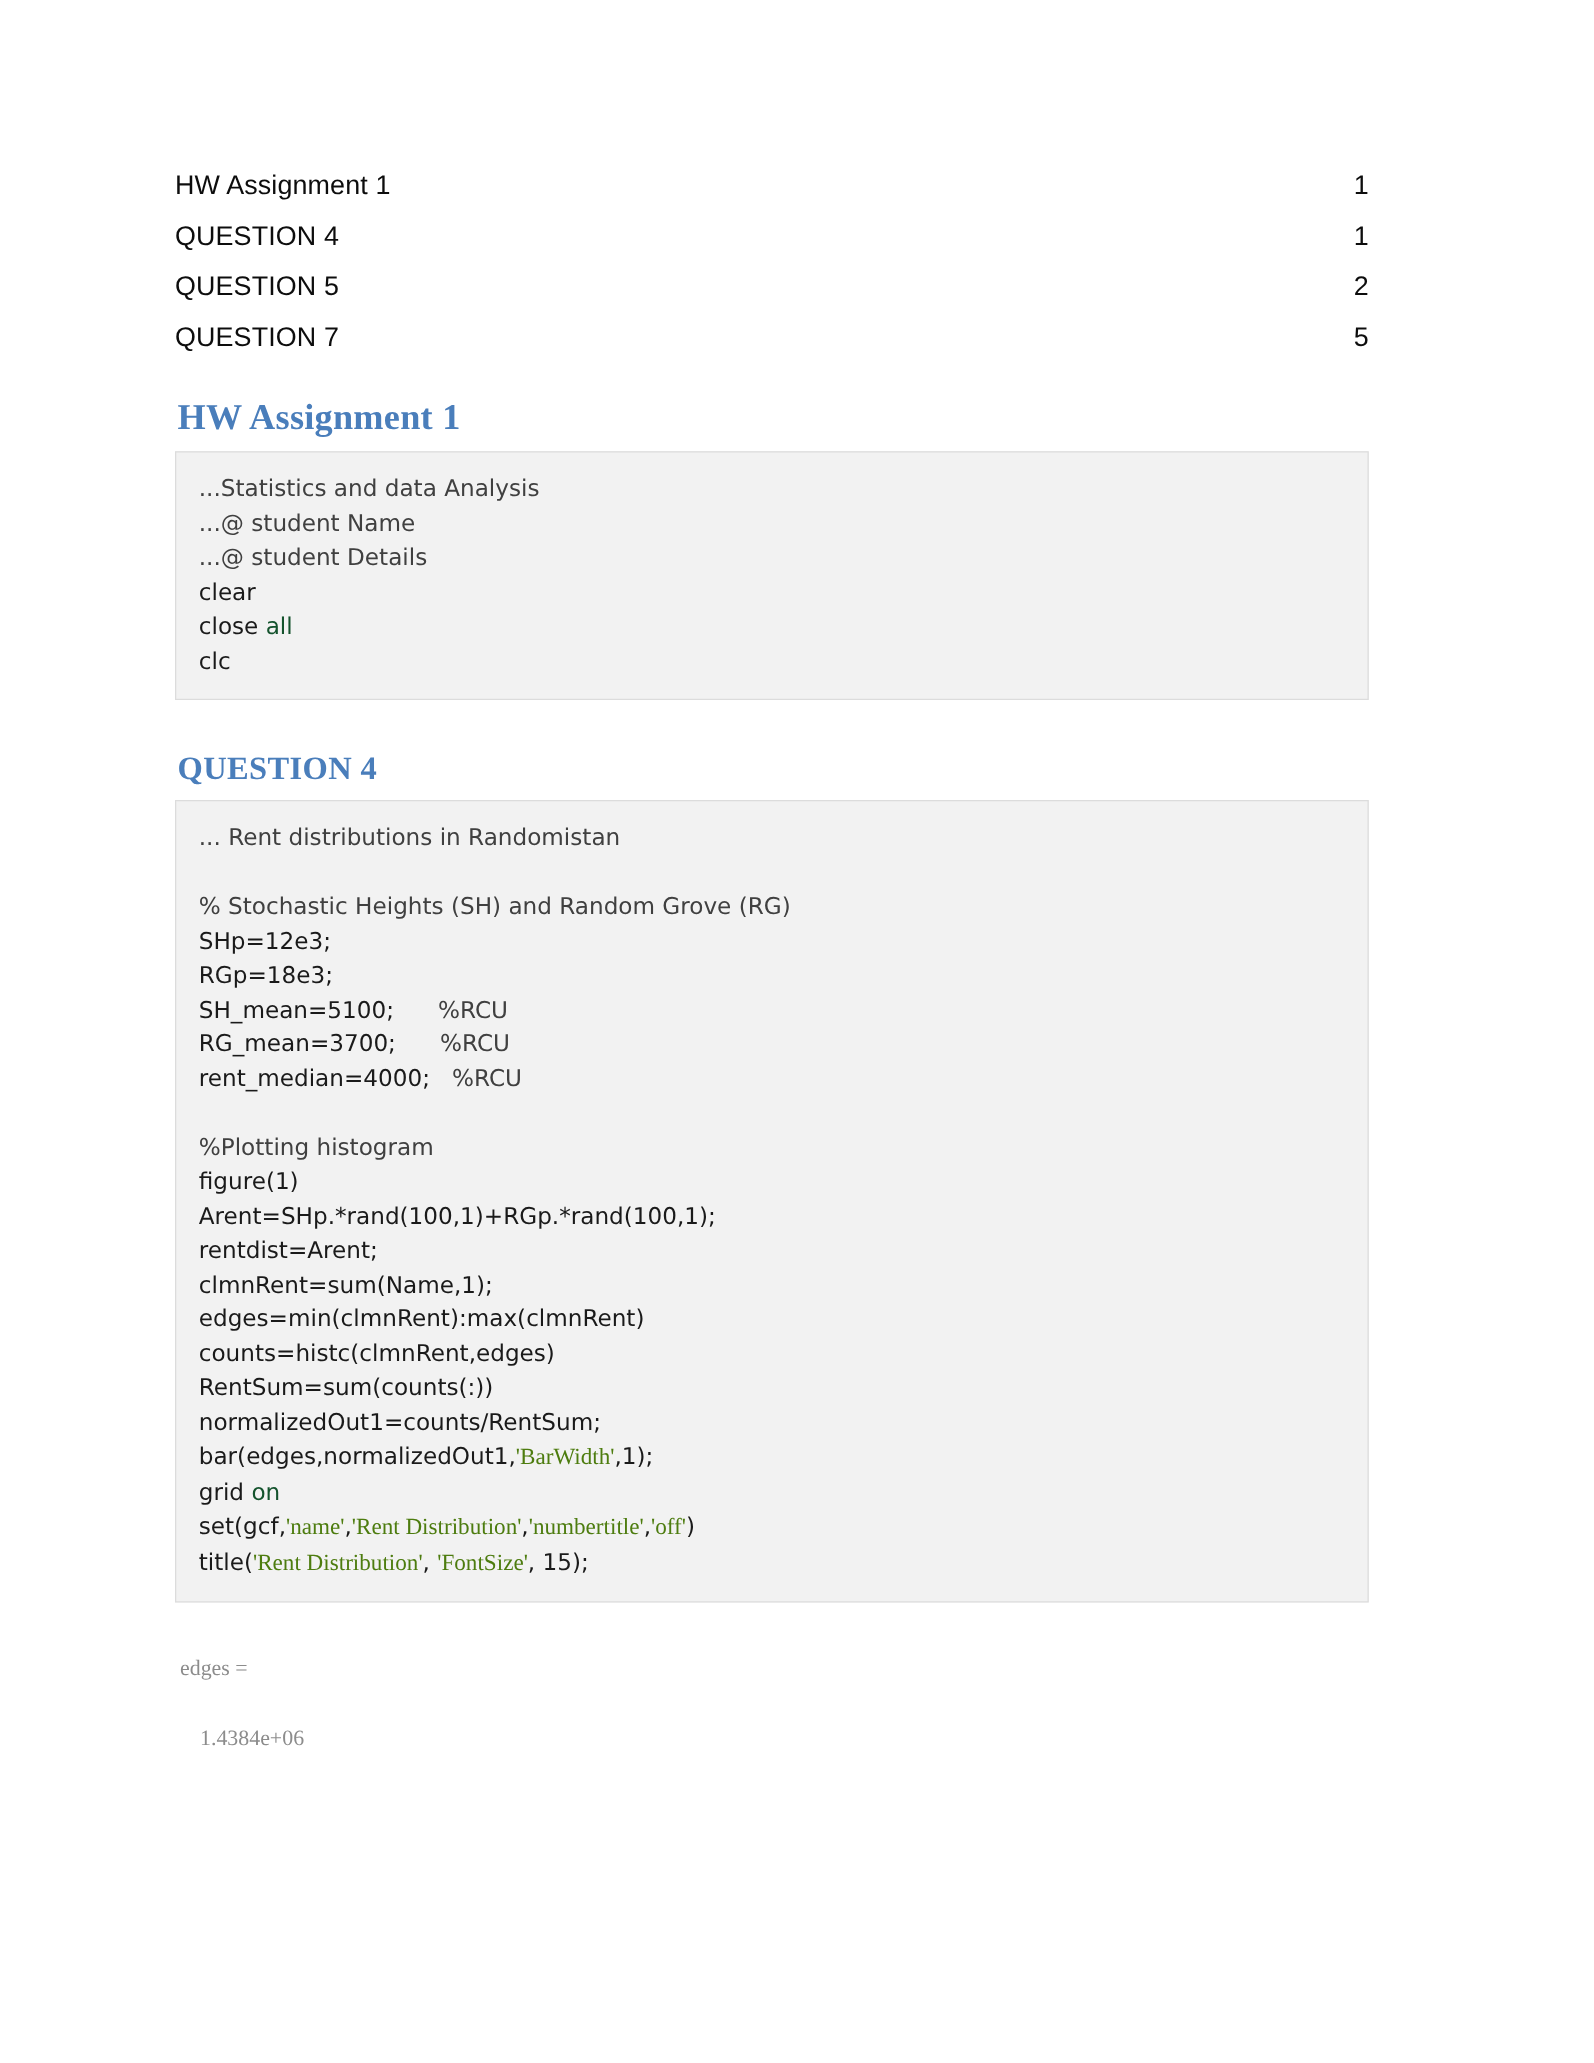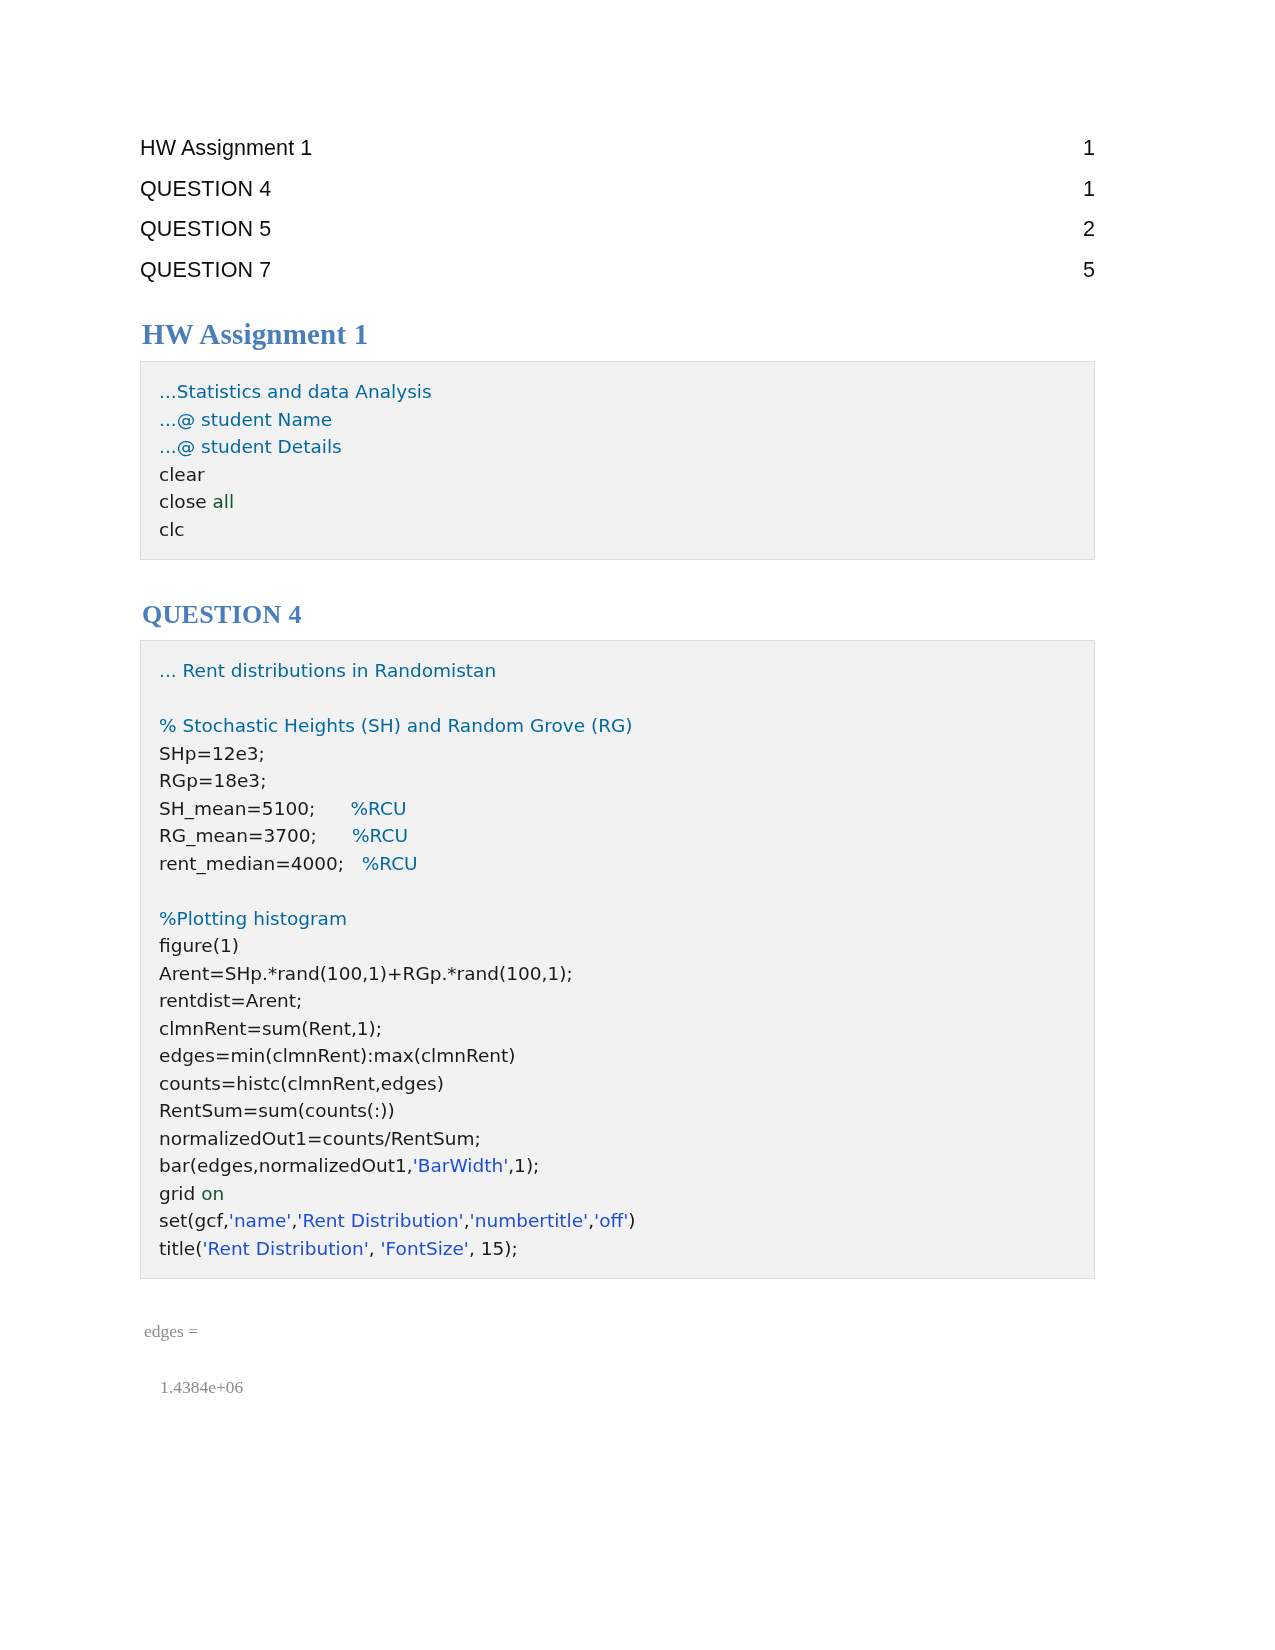--- a/index.html
+++ b/index.html
@@ -100,22 +100,22 @@
     font-size: 18.5px;
     line-height: 27.5px;
     color: #1a1a1a;
     padding: 0 18px;
     white-space: pre;
     min-height: 27.5px;
   }
   .codeline.blank {
     height: 27.5px;
   }
-  .cmt { color: #0369a1; }
-  .str { color: #1d4ed8; }
+  .cmt { color: #404040; }
+  .str { color: #4d7c0f; font-family: Liberation Serif, serif; }
   .kw  { color: #14532d; }
 
   
   .output {
     font-family: Liberation Serif, serif;
     font-size: 17.5px;
     line-height: 28px;
     color: #8c8c8c;
     white-space: pre;
     padding-left: 4px;
@@ -170,21 +170,21 @@
         <div class="codeline"><span>SHp=12e3;</span></div>
         <div class="codeline"><span>RGp=18e3;</span></div>
         <div class="codeline"><span>SH_mean=5100;      </span><span class="cmt">%RCU</span></div>
         <div class="codeline"><span>RG_mean=3700;      </span><span class="cmt">%RCU</span></div>
         <div class="codeline"><span>rent_median=4000;   </span><span class="cmt">%RCU</span></div>
         <div class="codeline blank"> </div>
         <div class="codeline"><span class="cmt">%Plotting histogram</span></div>
         <div class="codeline"><span>figure(1)</span></div>
         <div class="codeline"><span>Arent=SHp.*rand(100,1)+RGp.*rand(100,1);</span></div>
         <div class="codeline"><span>rentdist=Arent;</span></div>
-        <div class="codeline"><span>clmnRent=sum(Rent,1);</span></div>
+        <div class="codeline"><span>clmnRent=sum(Name,1);</span></div>
         <div class="codeline"><span>edges=min(clmnRent):max(clmnRent)</span></div>
         <div class="codeline"><span>counts=histc(clmnRent,edges)</span></div>
         <div class="codeline"><span>RentSum=sum(counts(:))</span></div>
         <div class="codeline"><span>normalizedOut1=counts/RentSum;</span></div>
         <div class="codeline"><span>bar(edges,normalizedOut1,</span><span class="str">'BarWidth'</span><span>,1);</span></div>
         <div class="codeline"><span>grid </span><span class="kw">on</span></div>
         <div class="codeline"><span>set(gcf,</span><span class="str">'name'</span><span>,</span><span class="str">'Rent Distribution'</span><span>,</span><span class="str">'numbertitle'</span><span>,</span><span class="str">'off'</span><span>)</span></div>
         <div class="codeline"><span>title(</span><span class="str">'Rent Distribution'</span><span>, </span><span class="str">'FontSize'</span><span>, 15);</span></div>
       </div>
 

